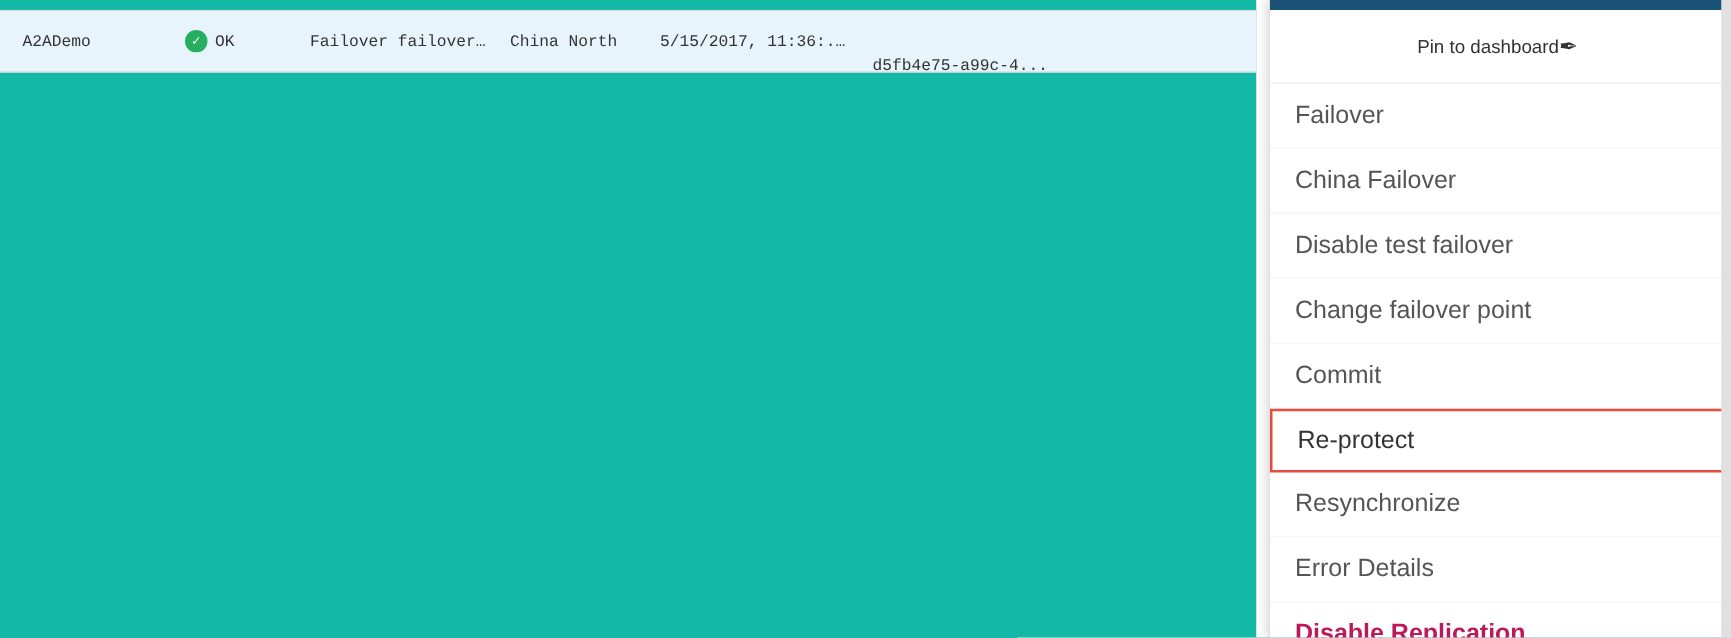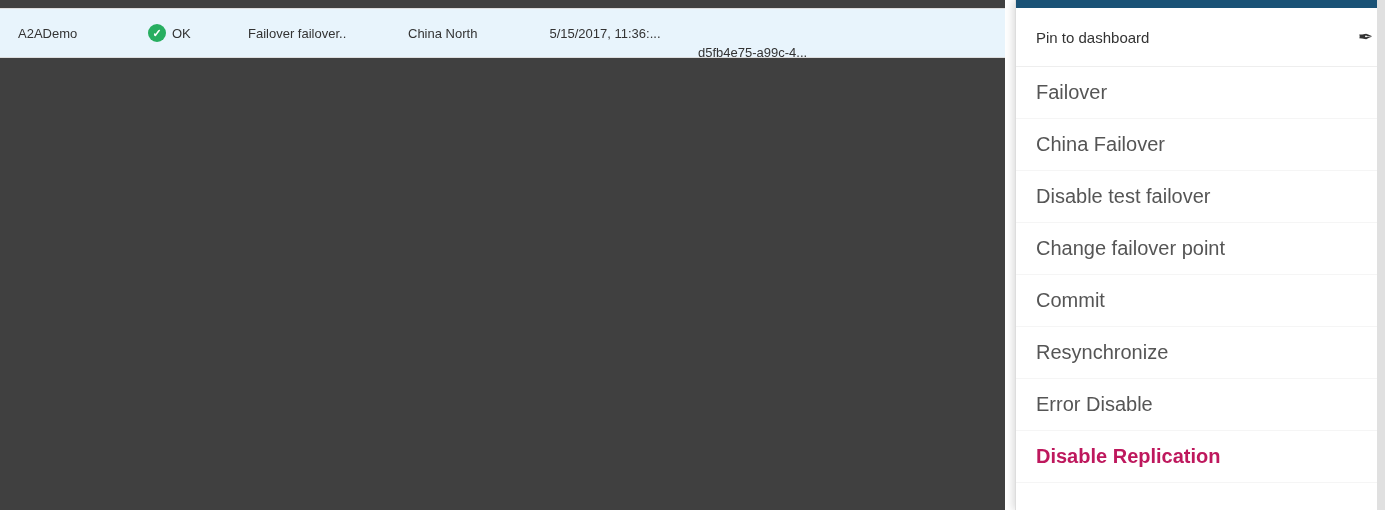--- a/index.html
+++ b/index.html
@@ -25,21 +25,22 @@
       position: relative;
     }
 
     
     .table-container {
       position: absolute;
       top: 0;
       left: 0;
       right: 380px;
       bottom: 0;
-      background: #404040;
+      background: #14b8a6;
+      font-family: Liberation Mono, monospace;
     }
 
     
     .table-row {
       display: flex;
       align-items: center;
       height: 50px;
       background: #e8f4fc;
       border-bottom: 1px solid #ddd;
       border-top: 1px solid #ddd;
@@ -115,22 +116,22 @@
 
     
     .context-menu-top {
       background: #1a5276;
       height: 8px;
     }
 
     .context-menu-header {
       display: flex;
       align-items: center;
-      justify-content: space-between;
-      padding: 18px 12px 18px 20px;
+      justify-content: center;
+      padding: 18px 25px 18px 20px;
       border-bottom: 1px solid #eee;
     }
 
     .pin-label {
       font-size: 15px;
       color: #333;
       font-weight: 400;
     }
 
     .pin-icon {
@@ -196,21 +197,22 @@
       <span class="pin-label">Pin to dashboard</span>
       <span class="pin-icon">✒</span>
     </div>
 
     <div id="menu-items-container">
         <div class="menu-item">Failover</div>
         <div class="menu-item">China Failover</div>
         <div class="menu-item">Disable test failover</div>
         <div class="menu-item">Change failover point</div>
         <div class="menu-item">Commit</div>
+        <div class="menu-item highlighted">Re-protect</div>
         <div class="menu-item">Resynchronize</div>
-        <div class="menu-item">Error Disable</div>
+        <div class="menu-item">Error Details</div>
         <div class="menu-item bold-item">Disable Replication</div>
       </div>
 
     <div class="scrollbar"></div>
   </div>
 
 </div>
 
 </body></html>

